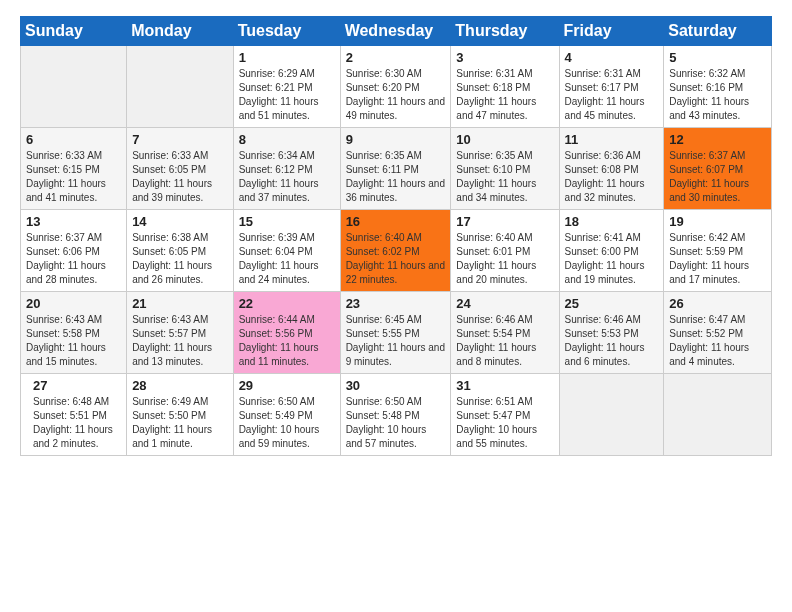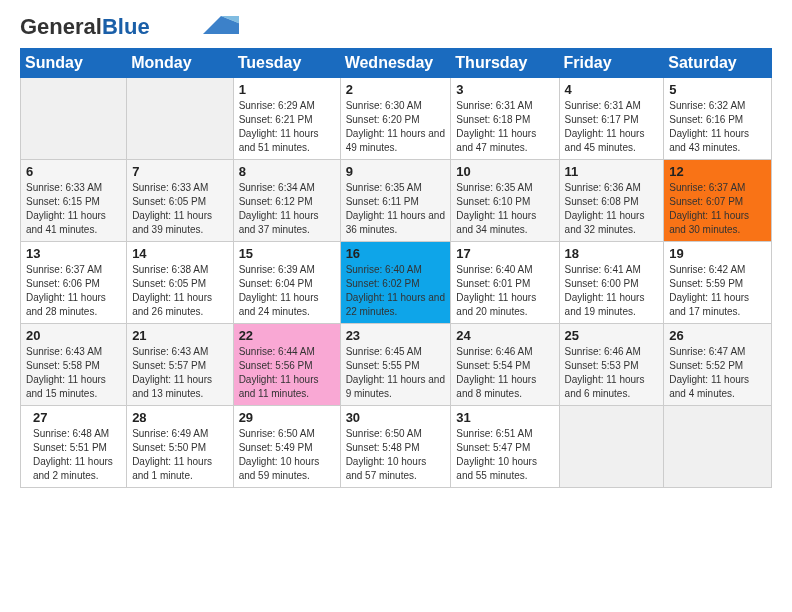--- a/index.html
+++ b/index.html
@@ -94,37 +94,20 @@
       line-height: 1.4;
     }
     .empty-cell {
       background: #f0f0f0 !important;
     }
   </style>
 </head>
 <body>
 
 <div class="page">
-  <div class="header">
-    <div class="logo">
-      <div style="display:flex;align-items:center;">
-        <span class="logo-text">
-          <span>General</span><span class="blue">Blue</span>
-        </span>
-        <svg class="logo-icon" viewBox="0 0 40 20" xmlns="http://www.w3.org/2000/svg">
-          <polygon points="0,20 20,0 40,8 40,20" fill="#1a6bbf" opacity="0.85"></polygon>
-          <polygon points="20,0 40,0 40,8" fill="#4a9fd4" opacity="0.7"></polygon>
-        </svg>
-      </div>
-    </div>
-    <div class="title-block">
-      <div class="month-year"></div>
-      <div class="location"></div>
-    </div>
-  </div>
 
   <table class="calendar">
     <thead>
       <tr>
       <th>Sunday</th>
           <th>Monday</th>
           <th>Tuesday</th>
           <th>Wednesday</th>
           <th>Thursday</th>
           <th>Friday</th>
@@ -222,21 +205,21 @@
             <div class="day-info">Sunrise: 6:38 AM
 Sunset: 6:05 PM
 Daylight: 11 hours and 26 minutes.</div>
           </td>
           <td style="background: rgb(255, 255, 255);">
             <span class="day-number">15</span>
             <div class="day-info">Sunrise: 6:39 AM
 Sunset: 6:04 PM
 Daylight: 11 hours and 24 minutes.</div>
           </td>
-          <td style="background: #0ea5e9;">
+          <td style="background: #f97316;">
             <span class="day-number">16</span>
             <div class="day-info">Sunrise: 6:40 AM
 Sunset: 6:02 PM
 Daylight: 11 hours and 22 minutes.</div>
           </td>
           <td style="background: rgb(255, 255, 255);">
             <span class="day-number">17</span>
             <div class="day-info">Sunrise: 6:40 AM
 Sunset: 6:01 PM
 Daylight: 11 hours and 20 minutes.</div>

